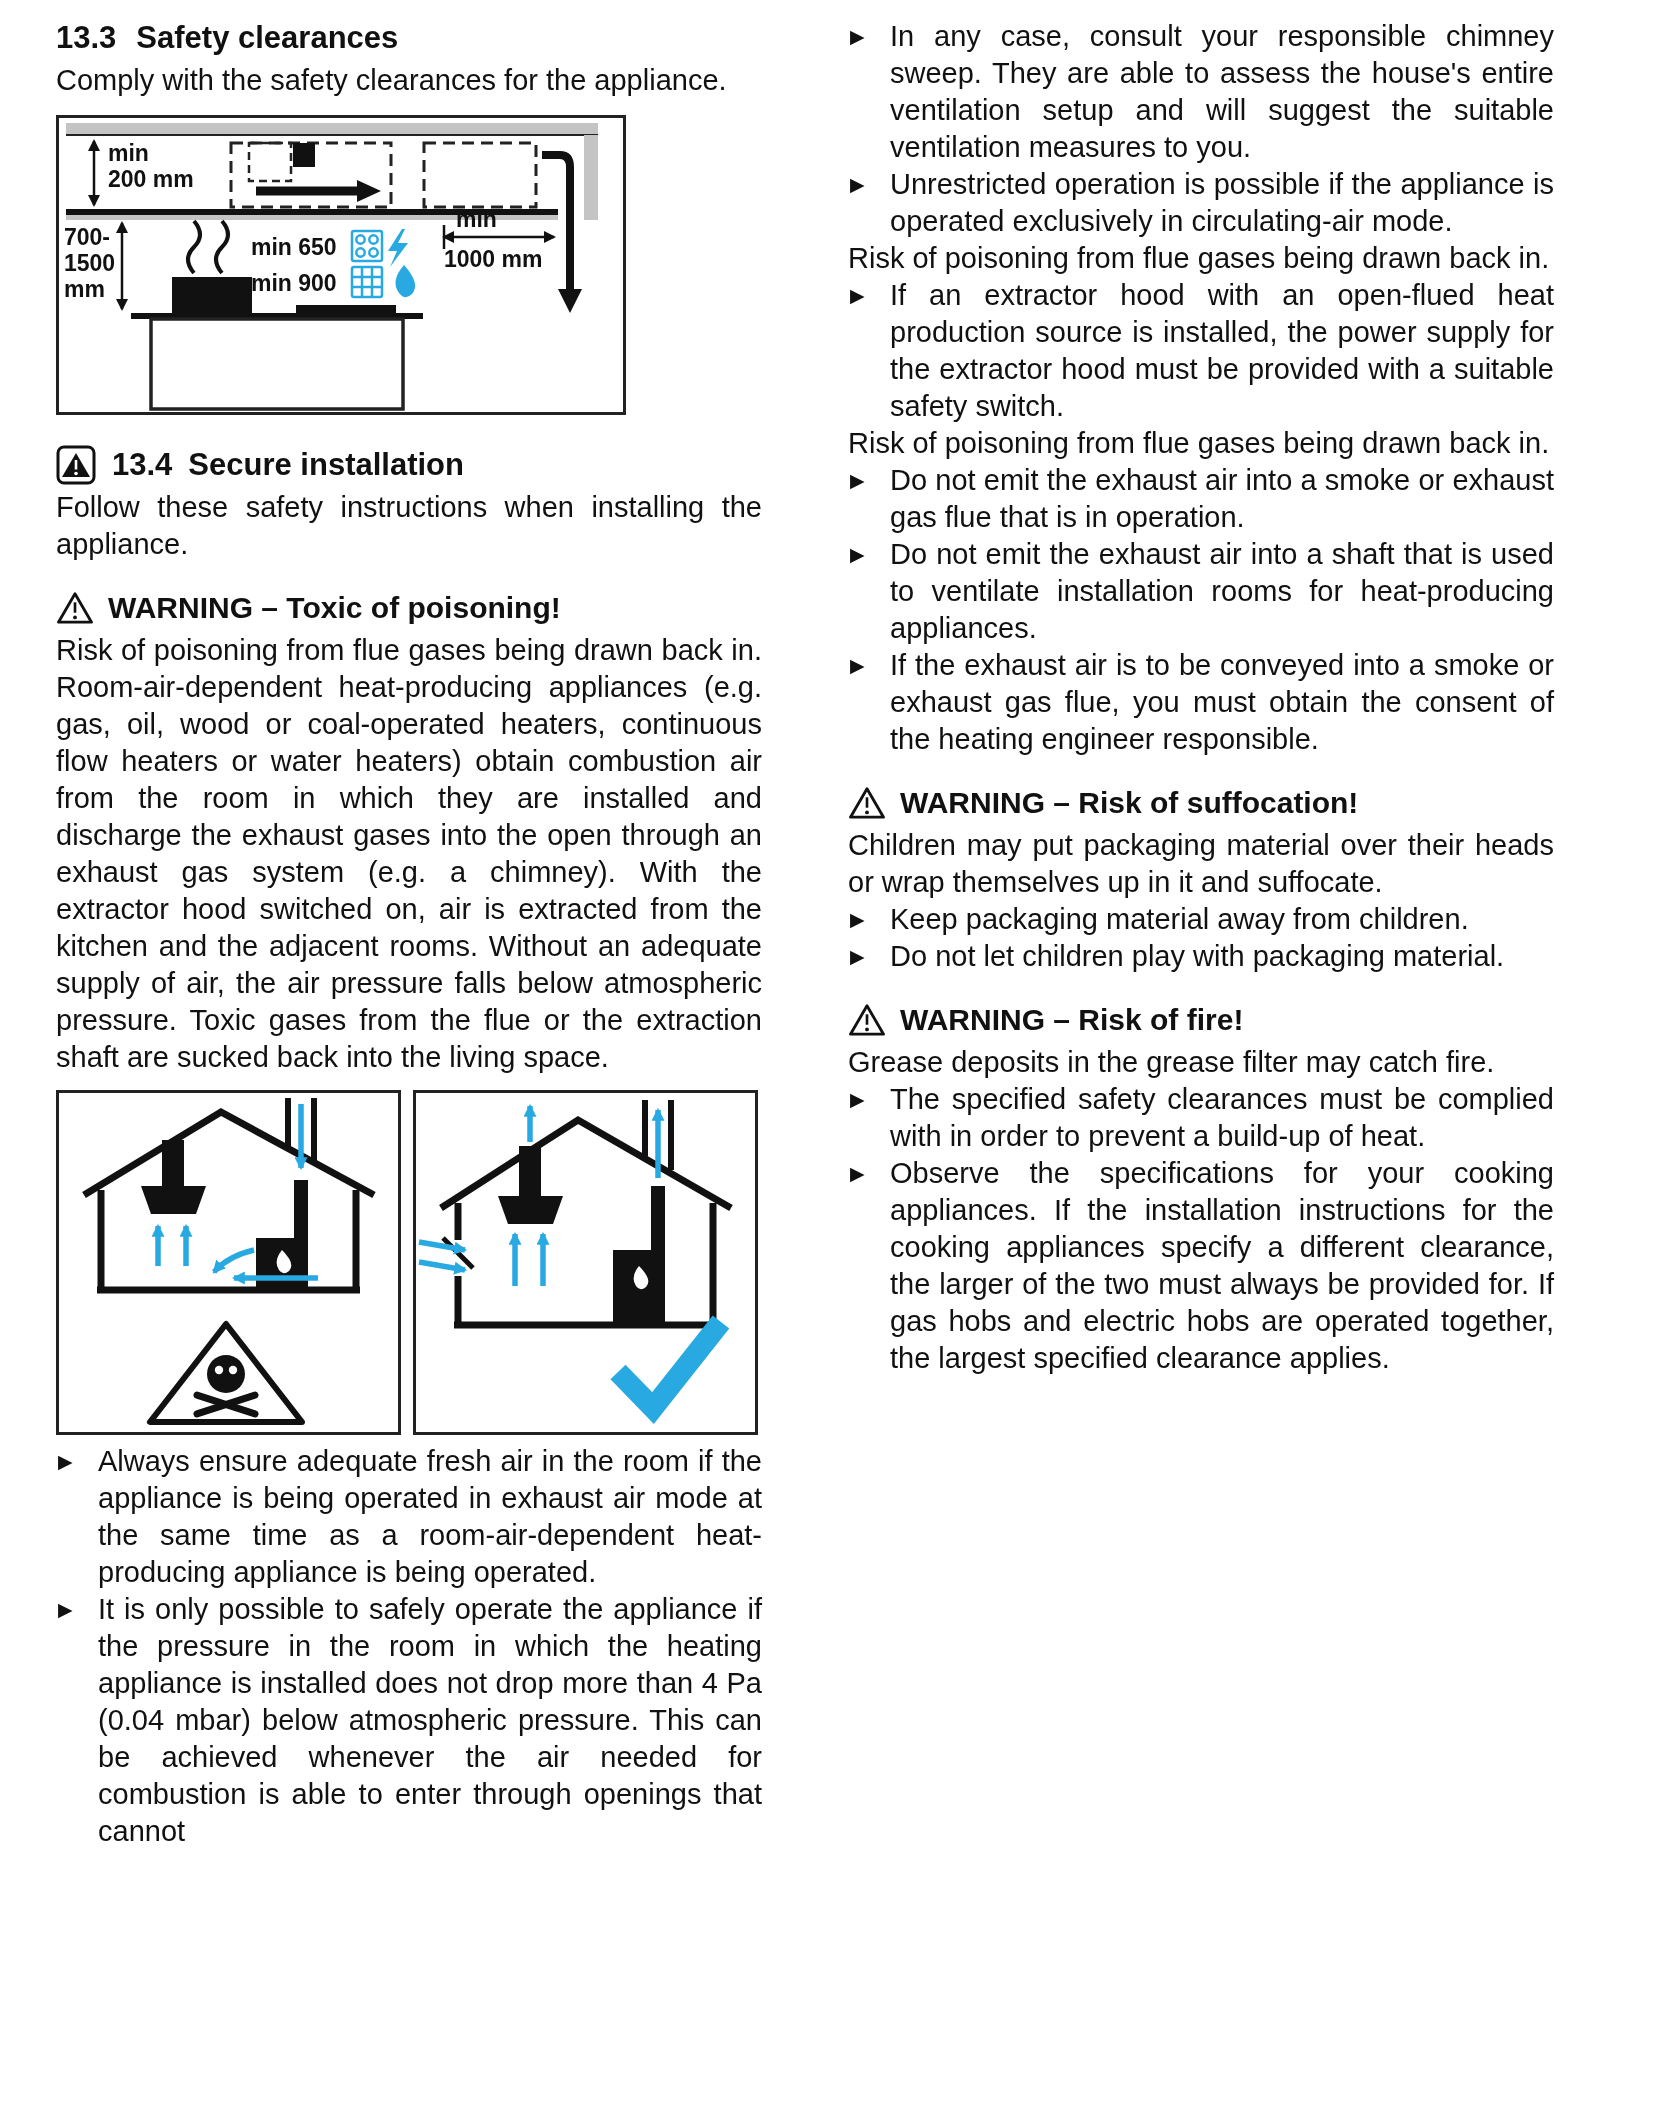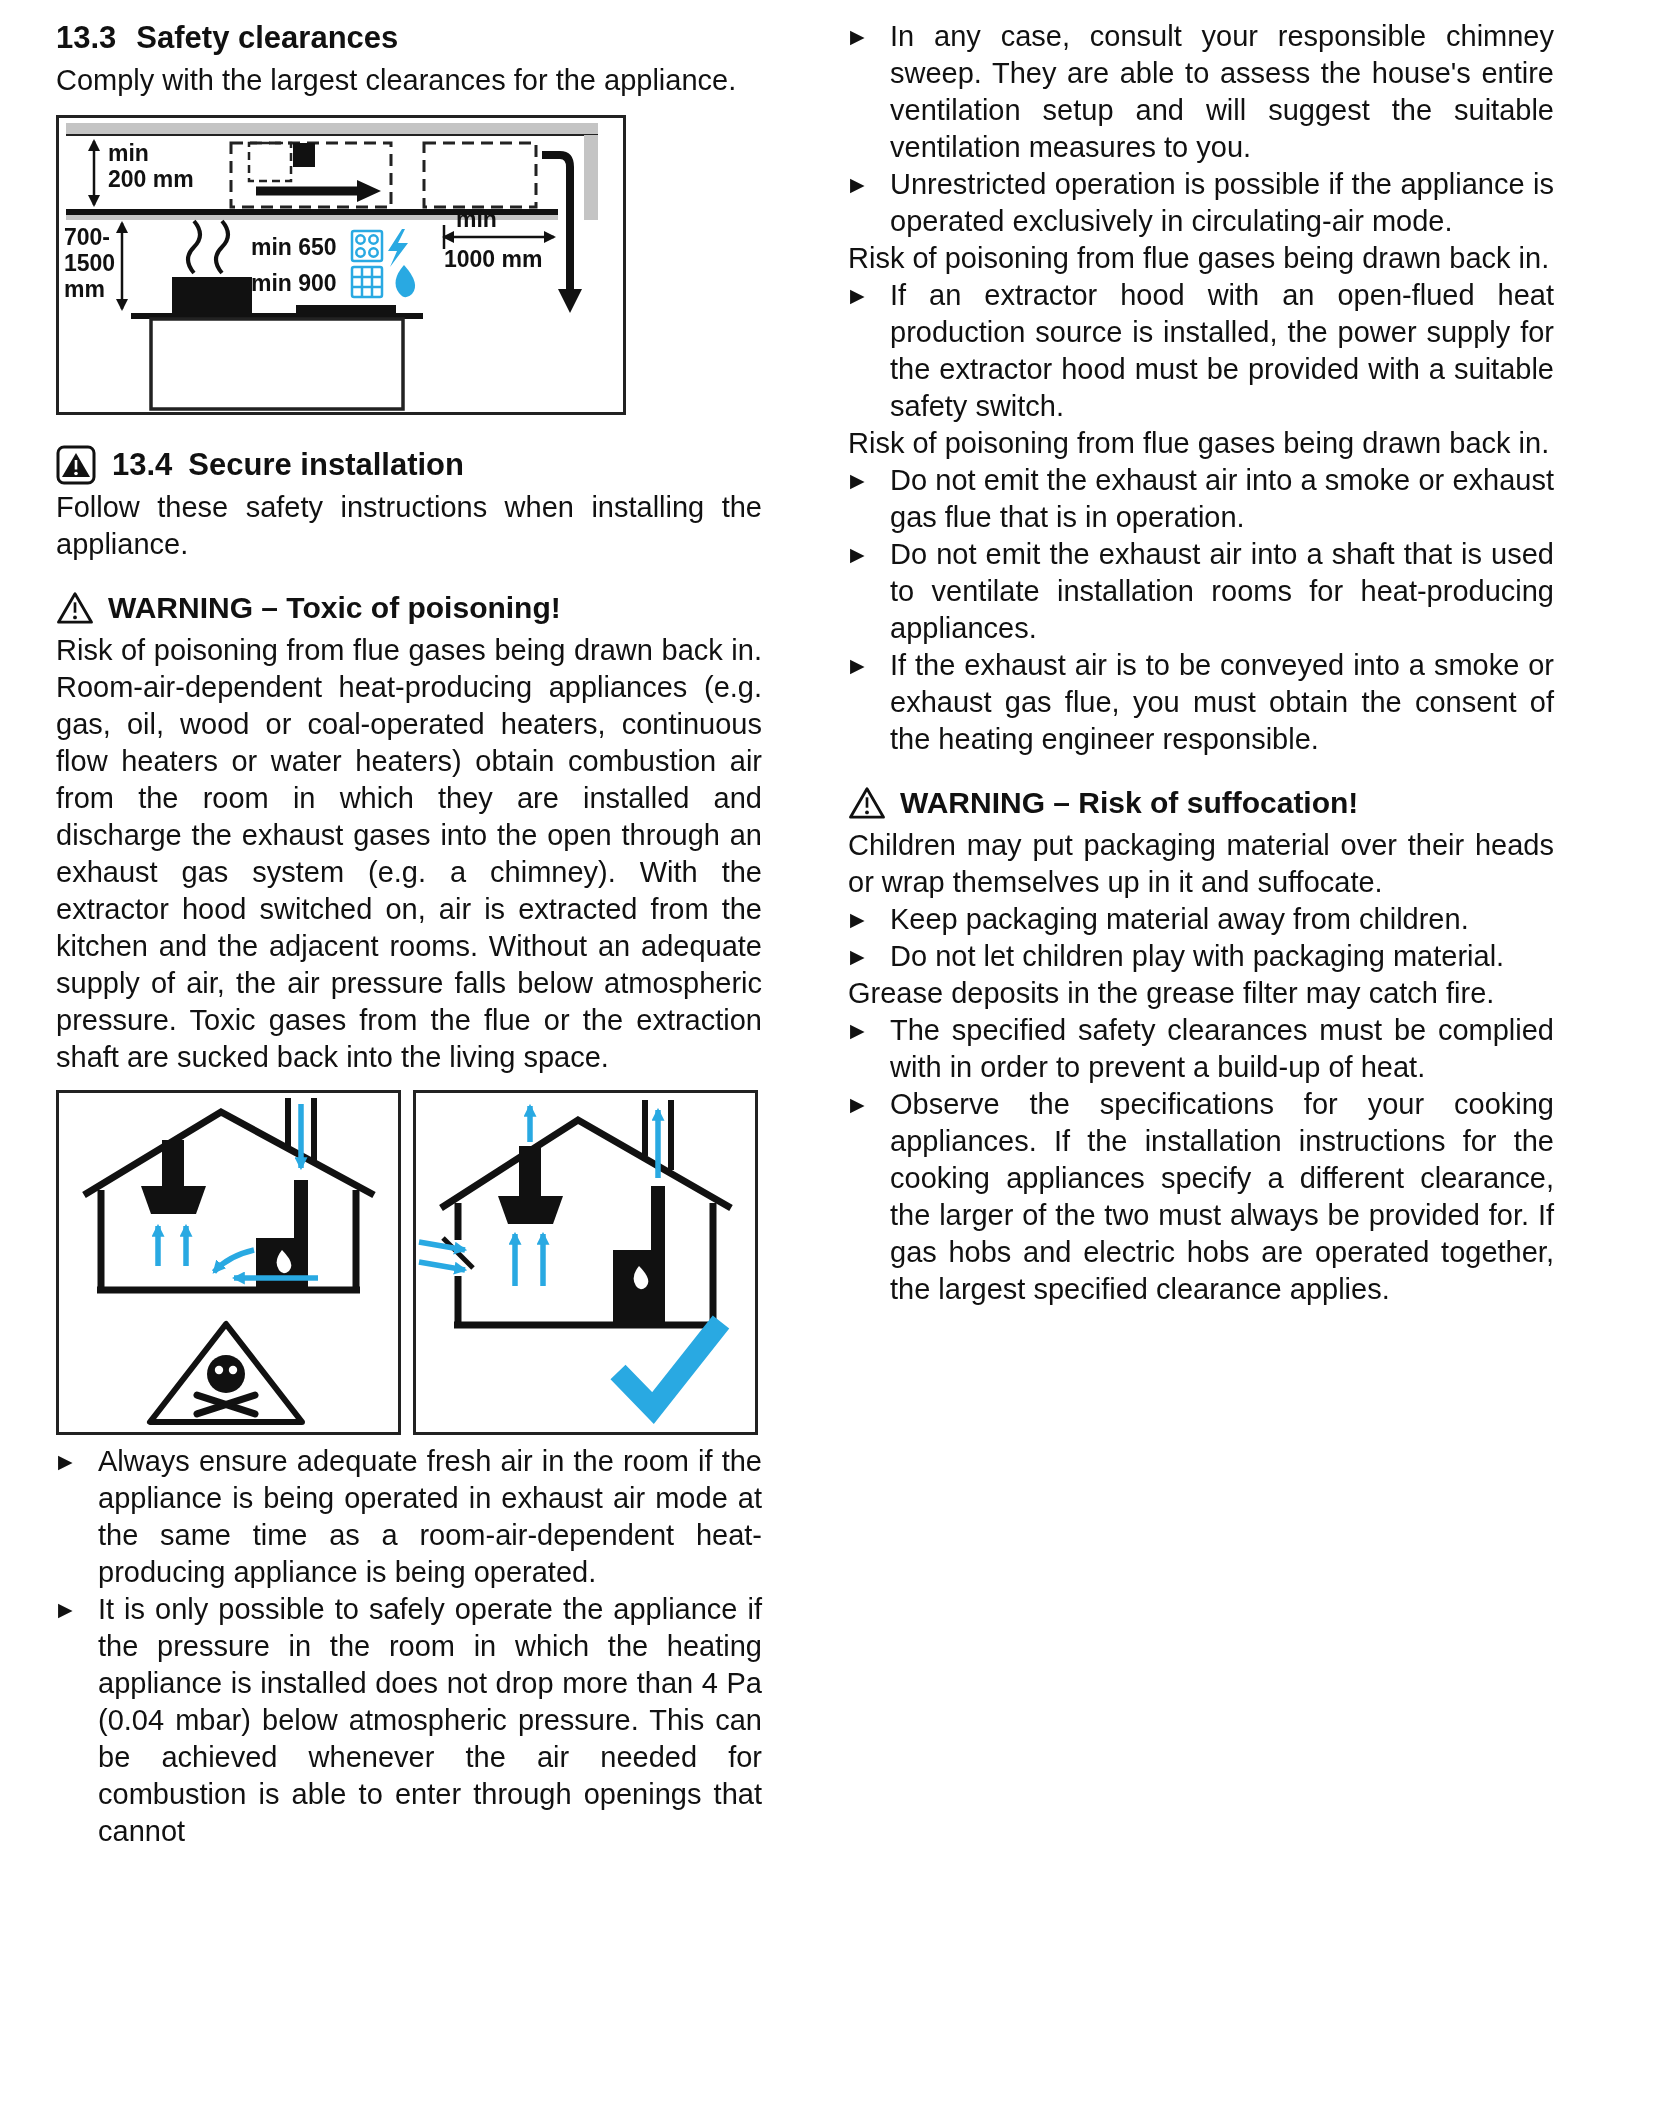--- a/index.html
+++ b/index.html
@@ -37,21 +37,21 @@
 <body>
 
 <div class="page">
 
   <div class="col">
 
     <h2 class="sec">
       <span>13.3</span>
       <span>Safety clearances</span>
     </h2>
-    <p class="body">Comply with the largest clearances for the appliance.</p>
+    <p class="body">Comply with the safety clearances for the appliance.</p>
 
     <div class="fig">
       <svg viewBox="0 0 570 300" width="570" height="300">
         <defs>
           <marker id="d1ah" viewBox="0 0 12 12" markerWidth="12" markerHeight="12" refX="10" refY="6" orient="auto-start-reverse" markerUnits="userSpaceOnUse">
             <path d="M0 0 L12 6 L0 12 Z" fill="#111"></path>
           </marker>
         </defs>
         <rect x="1.5" y="1.5" width="567" height="297" fill="#fff" stroke="#222" stroke-width="3"></rect>
 
@@ -307,20 +307,30 @@
       <div class="bullet">
         <span class="marker">▶</span>
         <p class="body content">Keep packaging material away from children.</p>
       </div>
       <div class="bullet">
         <span class="marker">▶</span>
         <p class="body content">Do not let children play with packaging material.</p>
       </div>
     </div>
 
+    <h3 class="warn">
+      <span class="hicon">
+        <svg viewBox="0 0 40 36" width="38" height="34">
+          <path d="M20 3 L37.5 33 L2.5 33 Z" fill="none" stroke="#111" stroke-width="3" stroke-linejoin="round"></path>
+          <rect x="18.6" y="12" width="2.8" height="11" fill="#111"></rect>
+          <circle cx="20" cy="28" r="2" fill="#111"></circle>
+        </svg>
+      </span>
+      <span>WARNING – Risk of fire!</span>
+    </h3>
     <p class="body">Grease deposits in the grease filter may catch fire.</p>
 
     <div class="bullets">
       <div class="bullet">
         <span class="marker">▶</span>
         <p class="body content">The specified safety clearances must be complied with in order to prevent a build-up of heat.</p>
       </div>
       <div class="bullet">
         <span class="marker">▶</span>
         <p class="body content">Observe the specifications for your cooking appliances. If the installation instructions for the cooking appliances specify a different clearance, the larger of the two must always be provided for. If gas hobs and electric hobs are operated together, the largest specified clearance applies.</p>

